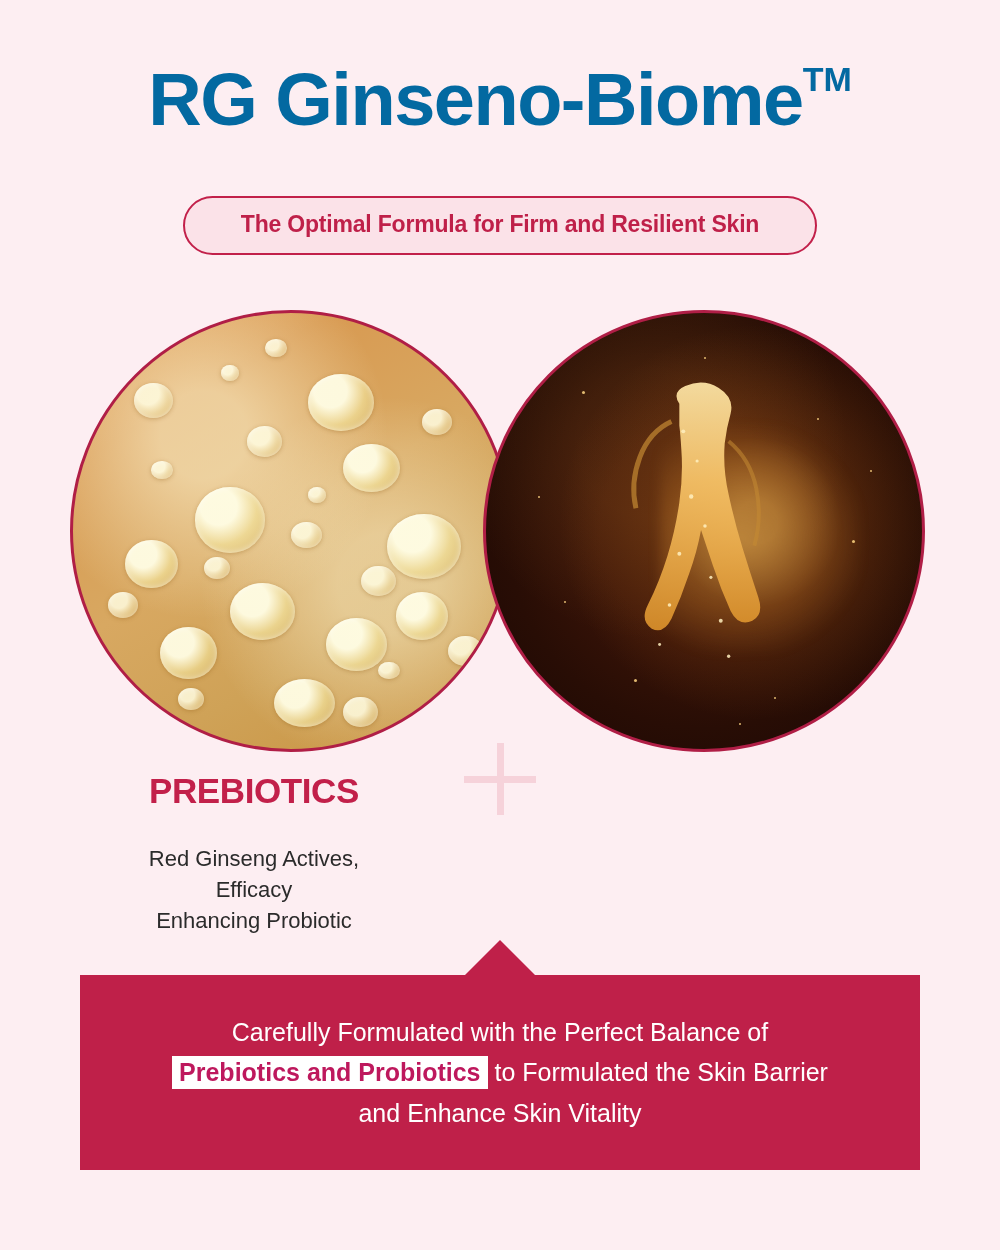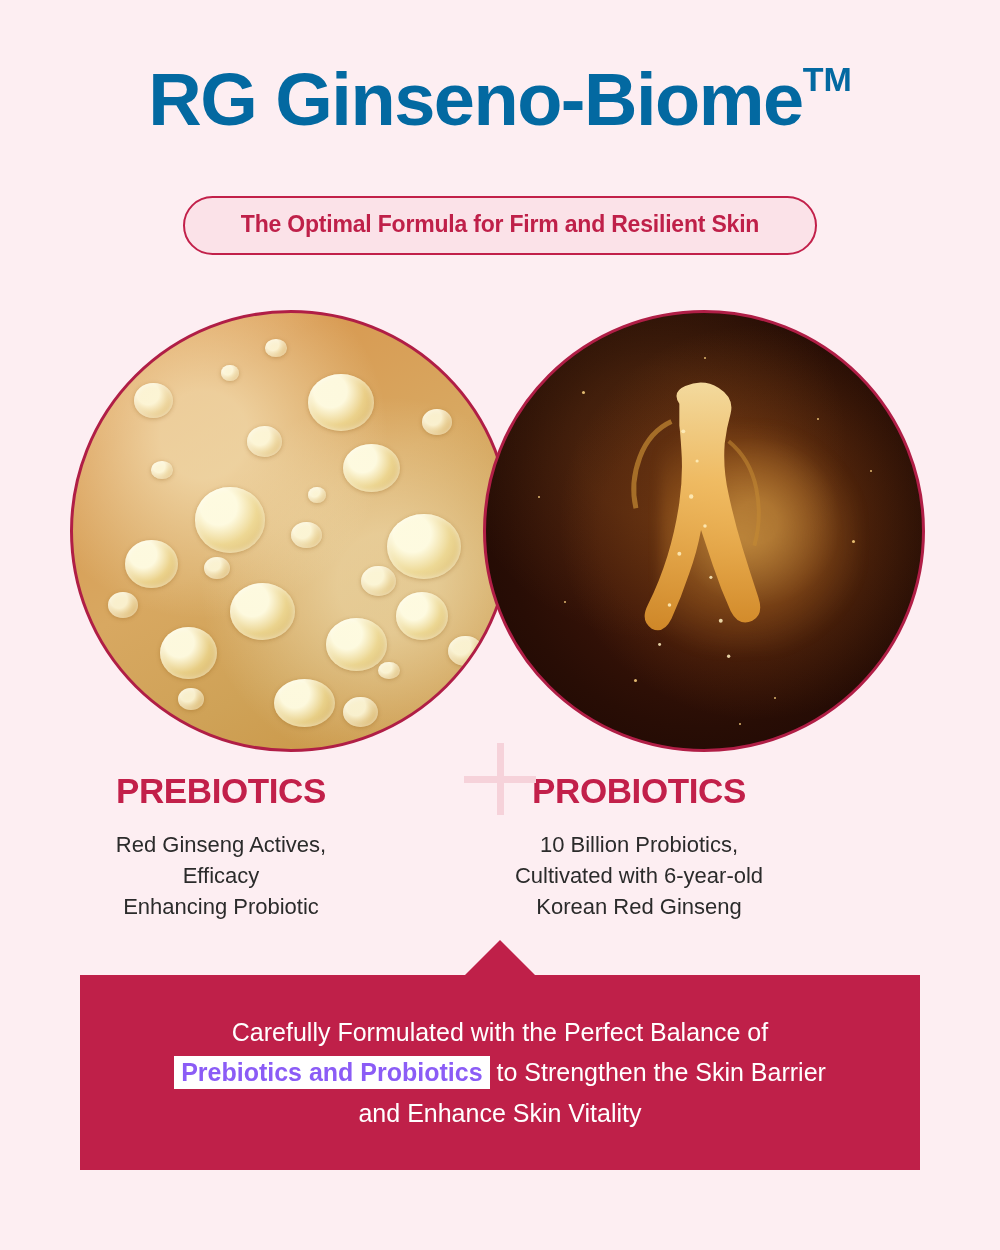--- a/index.html
+++ b/index.html
@@ -118,30 +118,30 @@
     z-index:4;
   }
   .plus i {
     position:absolute; display:block; background:#f6d2da;
   }
   .plus i.h { left:0; top:33px; width:72px; height:7px; }
   .plus i.v { left:33px; top:0; width:7px; height:72px; }
 
   
   .cols {
-    position:absolute; left:12px; top:772px; width:836px;
+    position:absolute; left:4px; top:772px; width:836px;
     display:flex;
   }
   .col { width:500px; text-align:center; padding:0 34px; }
   .col-head {
     font-size:35px; font-weight:bold; color:#c2204a;
     letter-spacing:-0.4px; line-height:1.1;
   }
   .col-body {
-    margin-top:18px;
+    margin-top:32px;
     font-size:22px; color:#2b2b2b;
     line-height:1.42; font-weight:normal;
   }
 
   
   .banner {
     position:absolute; left:80px; top:975px;
     width:840px; height:195px;
     background:#bf2049;
     z-index:3;
@@ -157,21 +157,21 @@
   .banner-text {
     position:absolute; left:0; top:0; width:840px; height:195px;
     display:flex; flex-direction:column;
     align-items:center; justify-content:center;
     color:#ffffff; font-size:25px; line-height:1.62;
     text-align:center;
   }
   .banner-line { white-space:nowrap; }
   .hl {
     background:#ffffff;
-    color:#8b5cf6;
+    color:#be185d;
     font-weight:bold;
     padding:2px 7px 3px 7px;
   }
 </style>
 </head>
 <body>
 
 <div id="page">
 
   <div class="title-wrap">
@@ -260,33 +260,25 @@
 
     <div class="col">
       <div class="col-head">PREBIOTICS</div>
       <div class="col-body">
         <div>Red Ginseng Actives,</div>
         <div>Efficacy</div>
         <div>Enhancing Probiotic</div>
       </div>
     </div>
 
-    <div class="col">
-      <div class="col-head">PROBIOTICS</div>
-      <div class="col-body">
-        <div>10 Billion Probiotics,</div>
-        <div>Cultivated with 6-year-old</div>
-        <div>Korean Red Ginseng</div>
-      </div>
-    </div>
   </div>
 
   <div class="notch"></div>
 
   <div class="banner">
     <div class="banner-text">
       <div class="banner-line">Carefully Formulated with the Perfect Balance of</div>
-      <div class="banner-line"><span class="hl">Prebiotics and Probiotics</span><span> to Strengthen the Skin Barrier</span></div>
+      <div class="banner-line"><span class="hl">Prebiotics and Probiotics</span><span> to Formulated the Skin Barrier</span></div>
       <div class="banner-line">and Enhance Skin Vitality</div>
     </div>
   </div>
 
 </div>
 
 </body></html>

